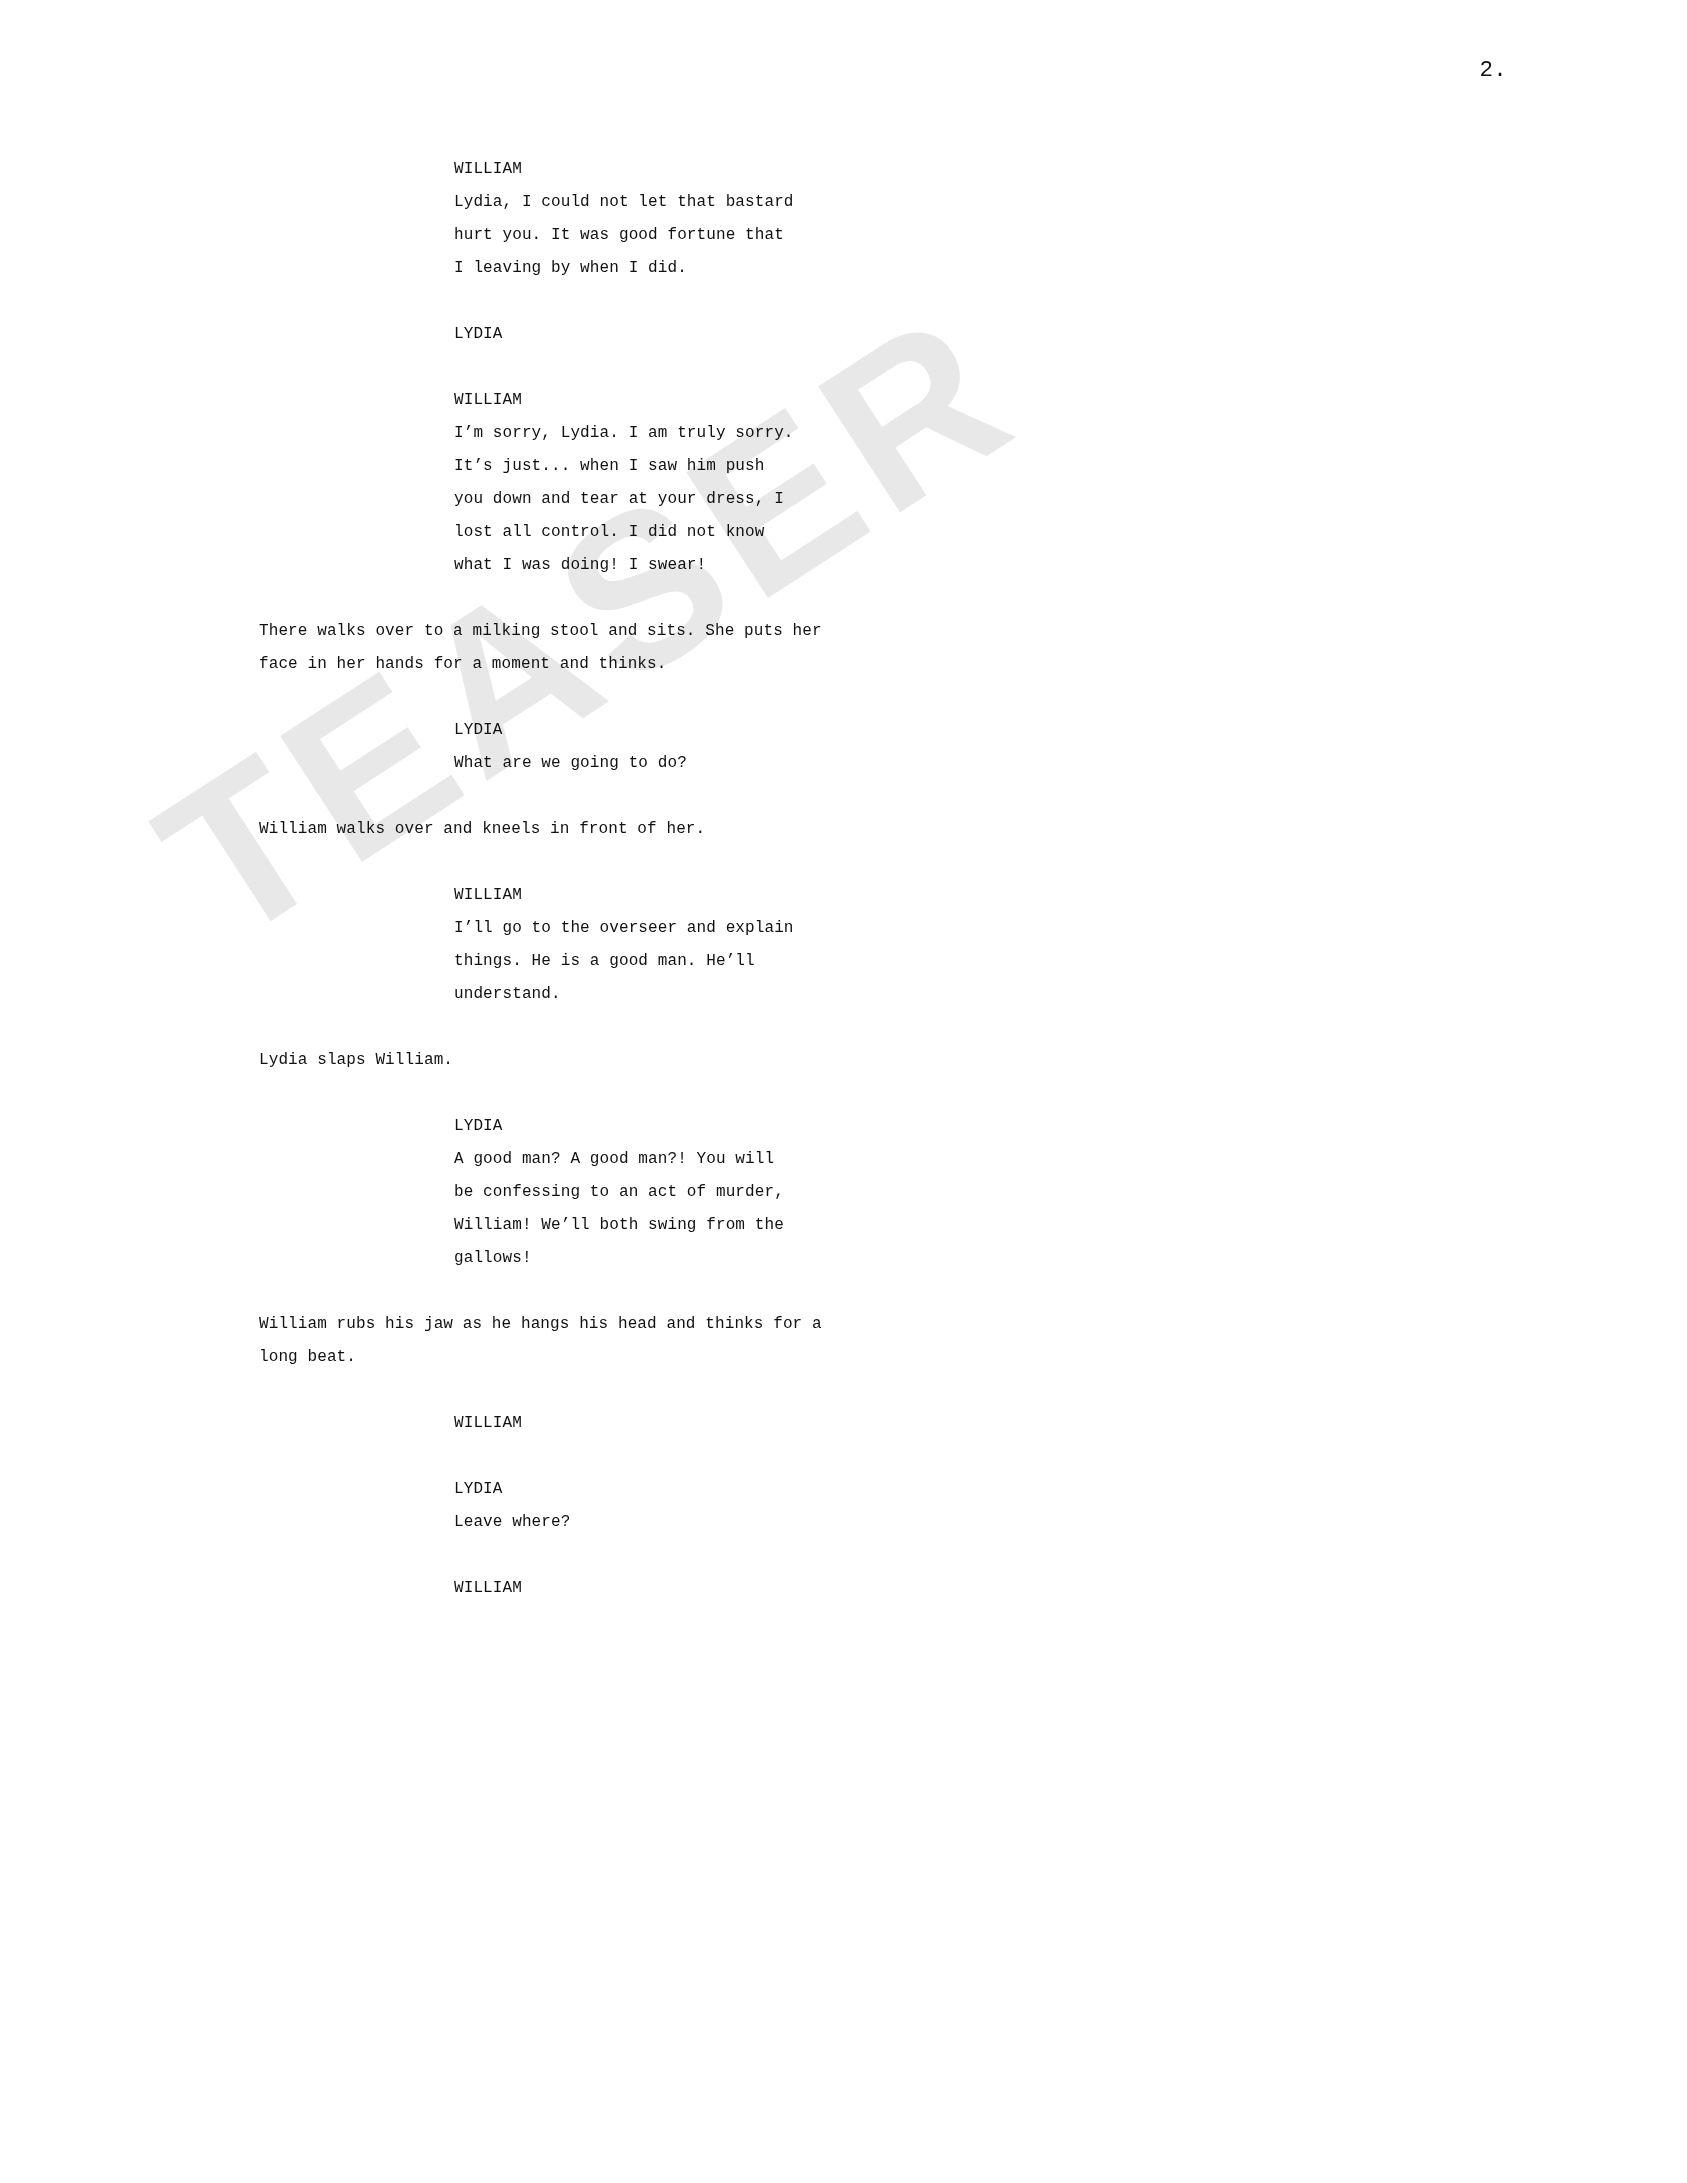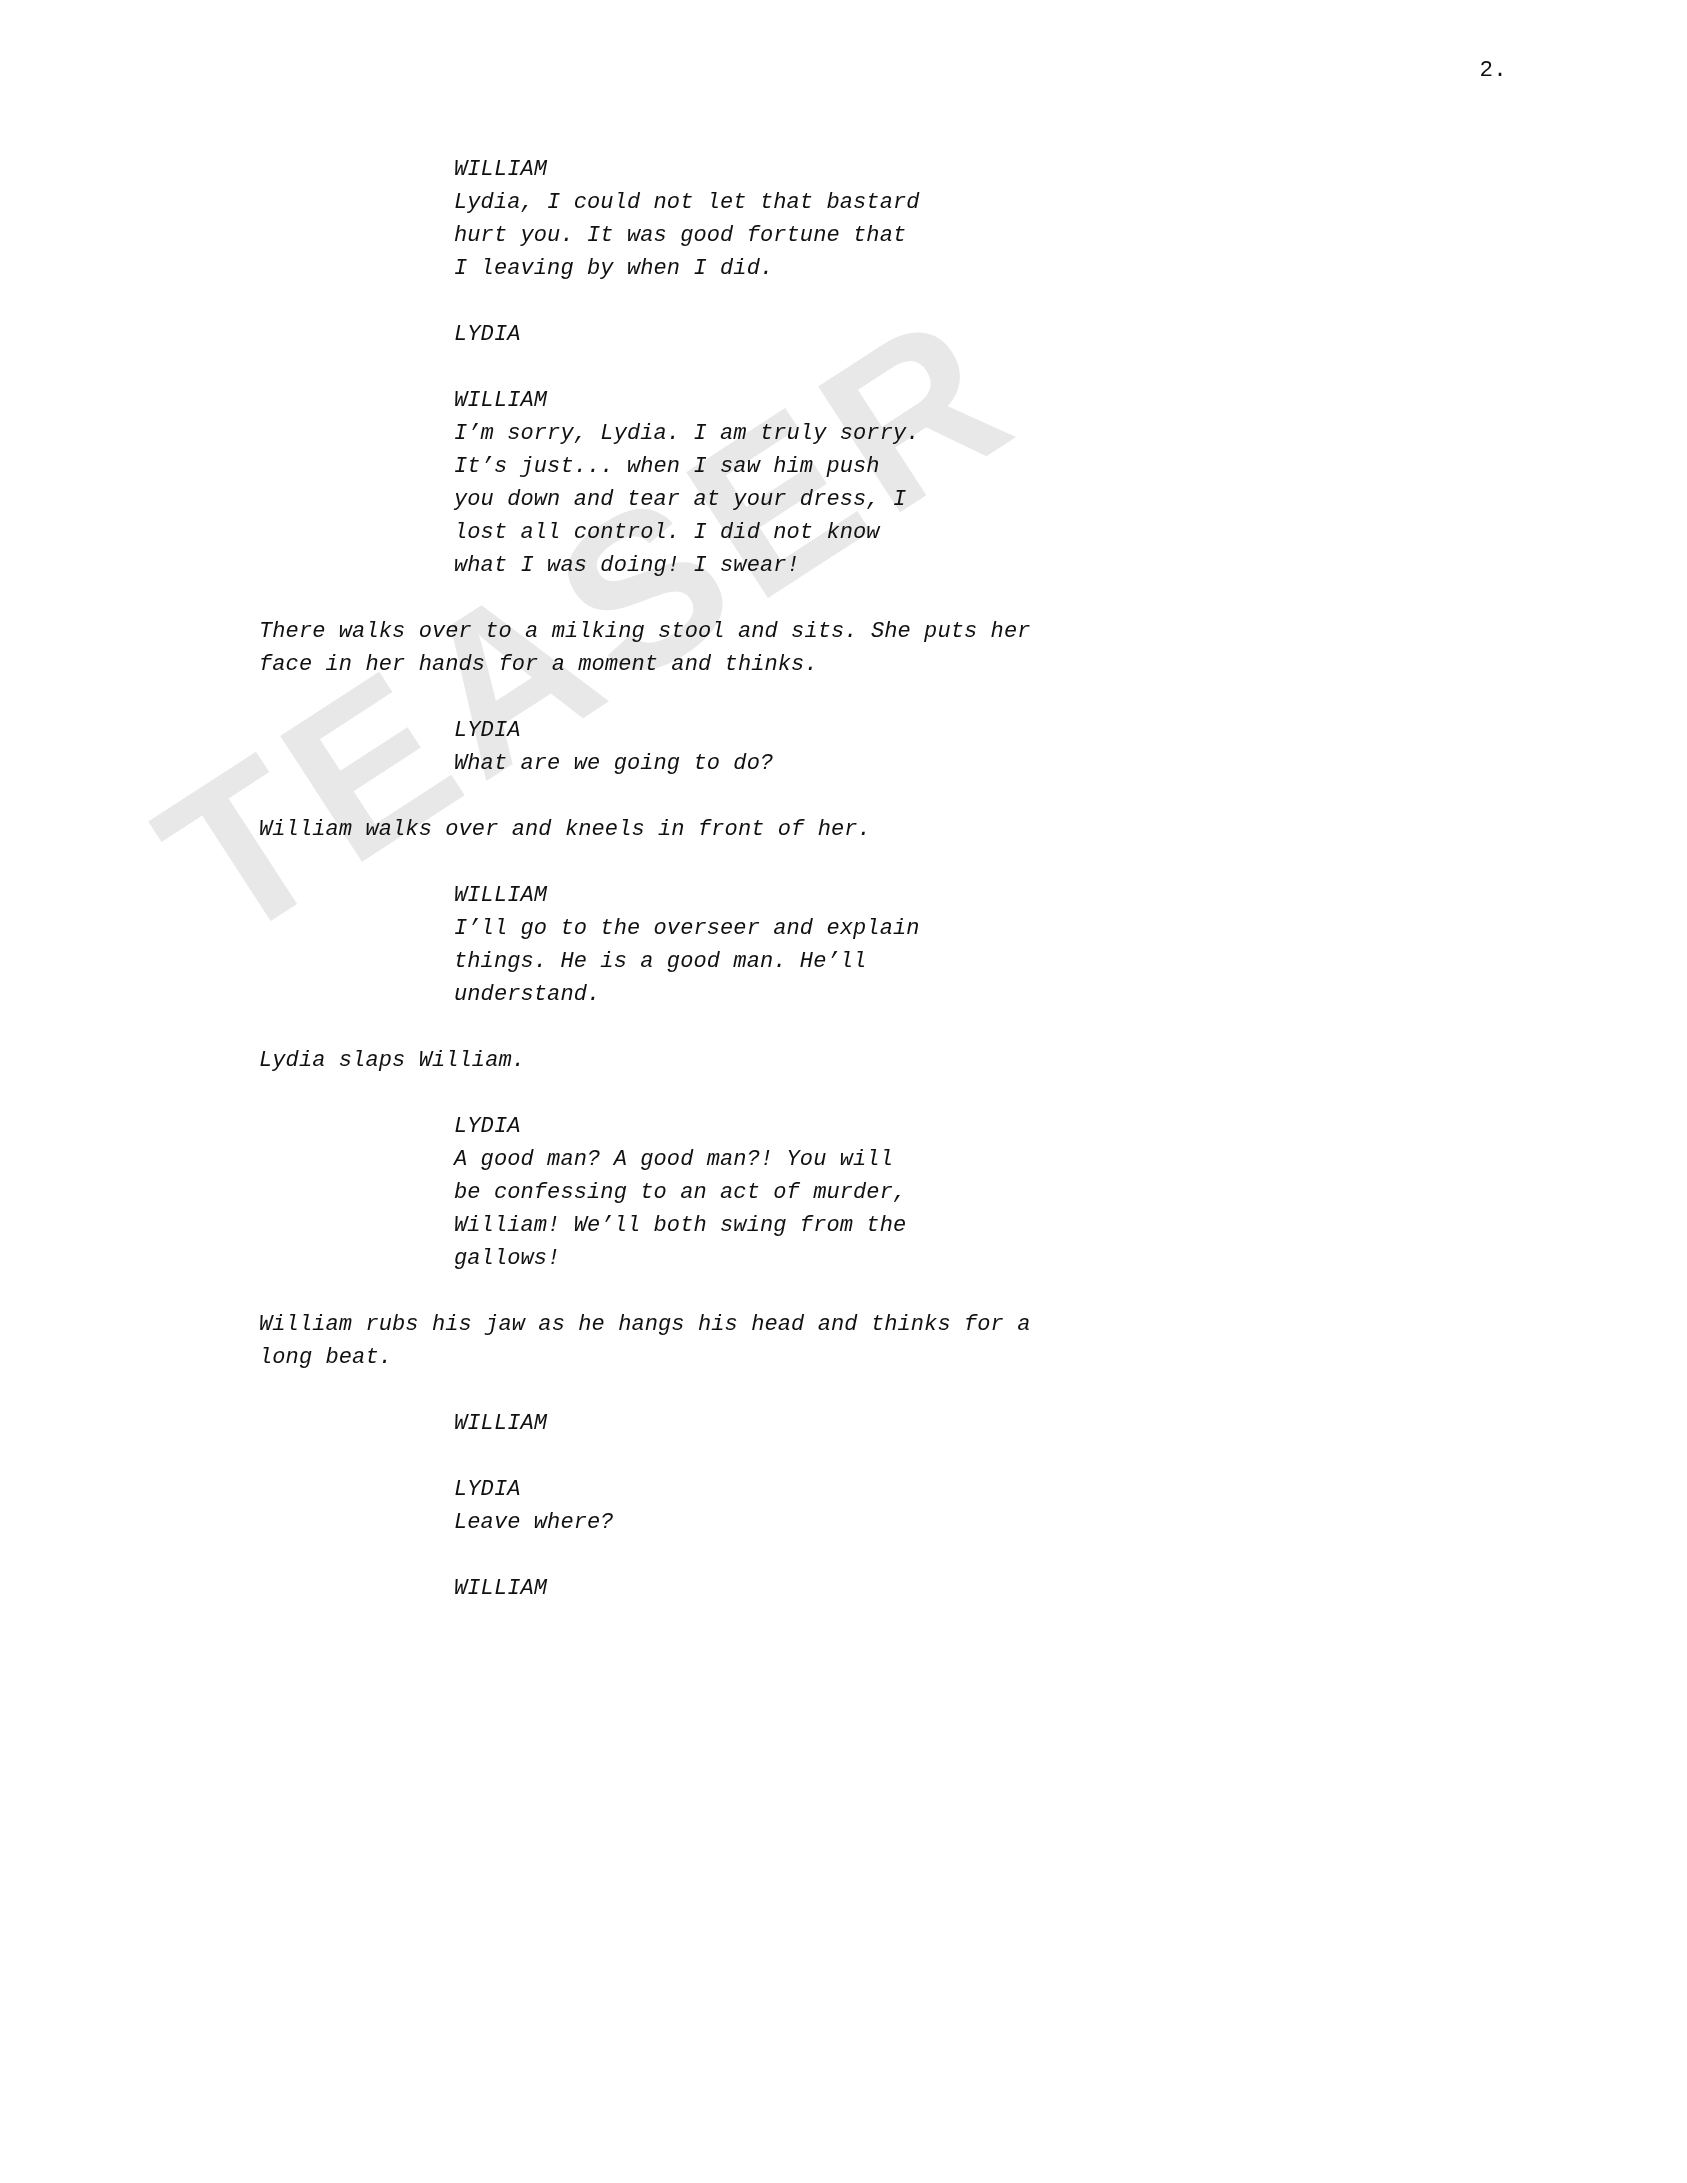--- a/index.html
+++ b/index.html
@@ -51,25 +51,24 @@
     right: 180px;
     font-size: 22.5px;
     color: #111111;
     letter-spacing: 0.3px;
   }
   .script {
     position: absolute;
     top: 153px;
     left: 259px;
     width: 1191px;
-    font-size: 22px;
+    font-size: 16px;
     line-height: 33px;
     color: #111111;
     letter-spacing: 0.1px;
-    font-style: italic;
   }
   .block {
     white-space: pre-wrap;
   }
   .cue {
     padding-left: 195px;
   }
   .dialogue {
     padding-left: 195px;
   }

